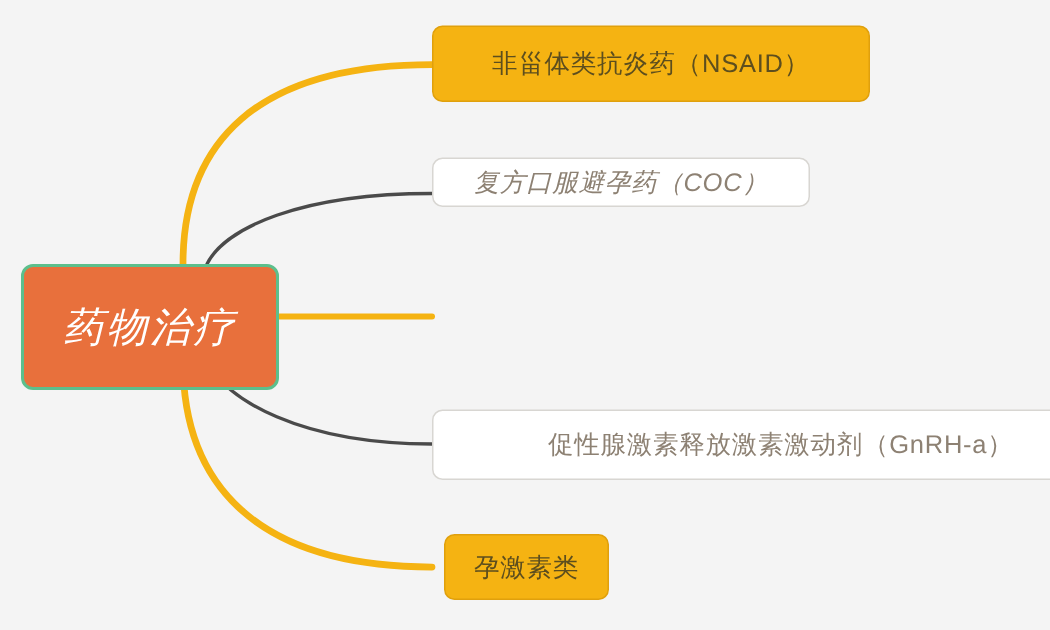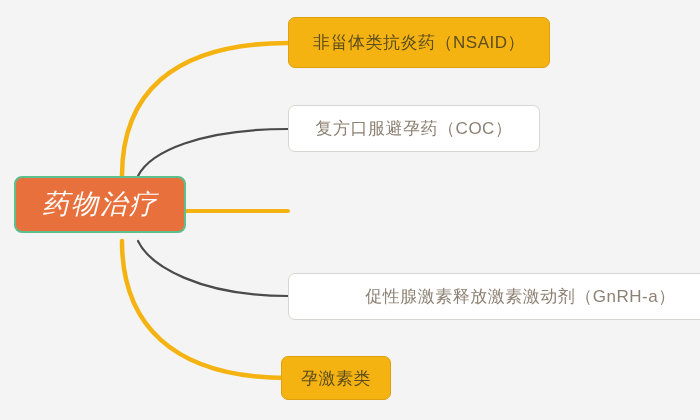--- a/index.html
+++ b/index.html
@@ -34,21 +34,21 @@
     align-items: center;
     justify-content: center;
     border-radius: 7px;
     white-space: nowrap;
   }
   
   #root-node {
     left: 14px;
     top: 176px;
     width: 172px;
-    height: 57px;
+    height: 84px;
     background: #e8703c;
     border: 2.5px solid #5cbf8c;
     border-radius: 8px;
     z-index: 5;
   }
   #root-node .node-label {
     color: #ffffff;
     font-family: "Liberation Serif", "DejaVu Serif", serif;
     font-size: 27px;
     font-weight: 400;
@@ -75,25 +75,25 @@
   .node.plain .node-label {
     color: #8d8173;
     font-size: 17px;
     letter-spacing: 0.5px;
   }
   .node-label {
     line-height: 1;
     pointer-events: none;
   }
   
-  #node-nsaid   { left: 288px; top: 17px;  width: 262px; height: 51px; }
-  #node-coc     { left: 288px; top: 105px; width: 252px; height: 47px; }
+  #node-nsaid   { left: 288px; top: 17px;  width: 292px; height: 51px; }
+  #node-coc     { left: 288px; top: 105px; width: 252px; height: 33px; font-style: italic; }
   #node-tcm     { left: 288px; top: 189px; width:  68px; height: 44px; }
   #node-gnrha   { left: 288px; top: 273px; width: 465px; height: 47px; }
-  #node-progest { left: 281px; top: 356px; width: 110px; height: 44px; }
+  #node-progest { left: 296px; top: 356px; width: 110px; height: 44px; }
 </style>
 </head>
 <body>
 
 <div id="mindmap">
 
   <svg id="connectors" viewBox="0 0 700 420" xmlns="http://www.w3.org/2000/svg">
 
     <path d="M 122 176 C 122 96, 170 43, 288 43" fill="none" stroke="#f5b312" stroke-width="4.5" stroke-linecap="round"></path>
 

